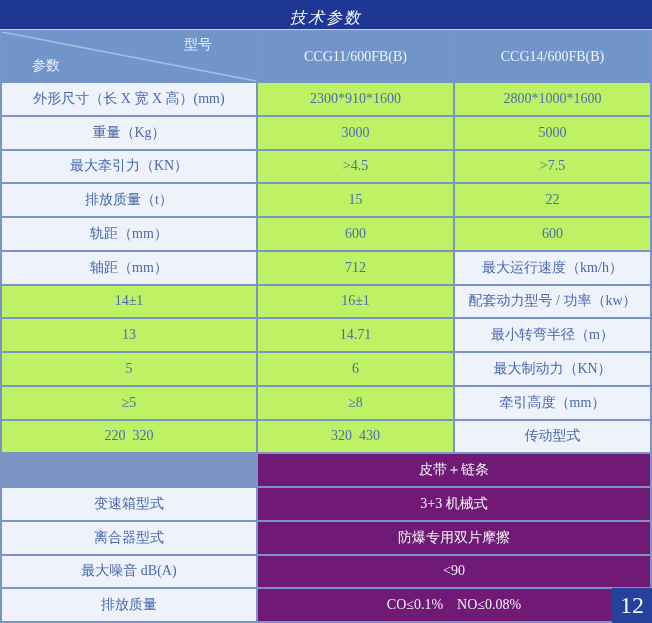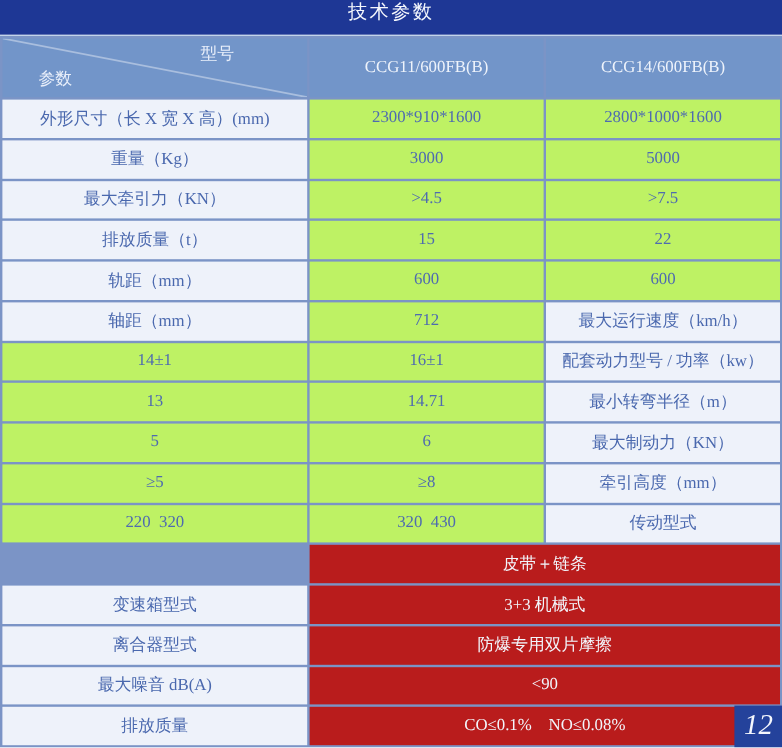--- a/index.html
+++ b/index.html
@@ -6,21 +6,21 @@
   .page{
     position:relative;
     width:652px;height:623px;
     background:#ffffff;
     font-family:"Liberation Serif","DejaVu Serif",serif;
     overflow:hidden;
   }
   .top-bar{
     height:29px;
     background:#1e3795;
-    display:flex;align-items:flex-start;justify-content:center;
+    display:flex;align-items:flex-end;justify-content:center;font-style:italic;
   }
   .top-bar .title{
     color:#f5f8fd;
     font-size:16px;
     letter-spacing:2px;
   }
   .bar-underline{
     height:2px;
     background:#c3d4ea;
   }
@@ -48,44 +48,43 @@
   .corner{
     position:relative;
     background:#7295c9;
   }
   .corner svg{position:absolute;inset:0;width:100%;height:100%;}
   .corner .lbl{
     position:absolute;
     color:#e9effa;
     font-size:14px;
   }
-  .corner .lbl-model{top:4px;right:61px;}
+  .corner .lbl-model{top:4px;right:44px;}
   .corner .lbl-param{bottom:6px;left:30px;}
   .lbl-cell{
     background:#eef2fa;
     color:#4a68ae;
   }
   .val-cell{
     background:#bef264;
     color:#4e6bb0;
   }
   .span-cell{
     grid-column:2 / 4;
-    background:#b91c1c;
+    background:#701a75;
     color:#f2f6fc;
   }
   .page-badge{
     position:absolute;
     right:0;bottom:0;
     width:40px;height:35px;
     background:#24429b;
     color:#f4f7fd;
     display:flex;align-items:center;justify-content:center;
     font-size:24px;
-    font-style:italic;
   }
 </style>
 </head>
 <body>
 
 <div class="page">
 
   <div class="top-bar">
     <span class="title">技术参数</span>
   </div>

